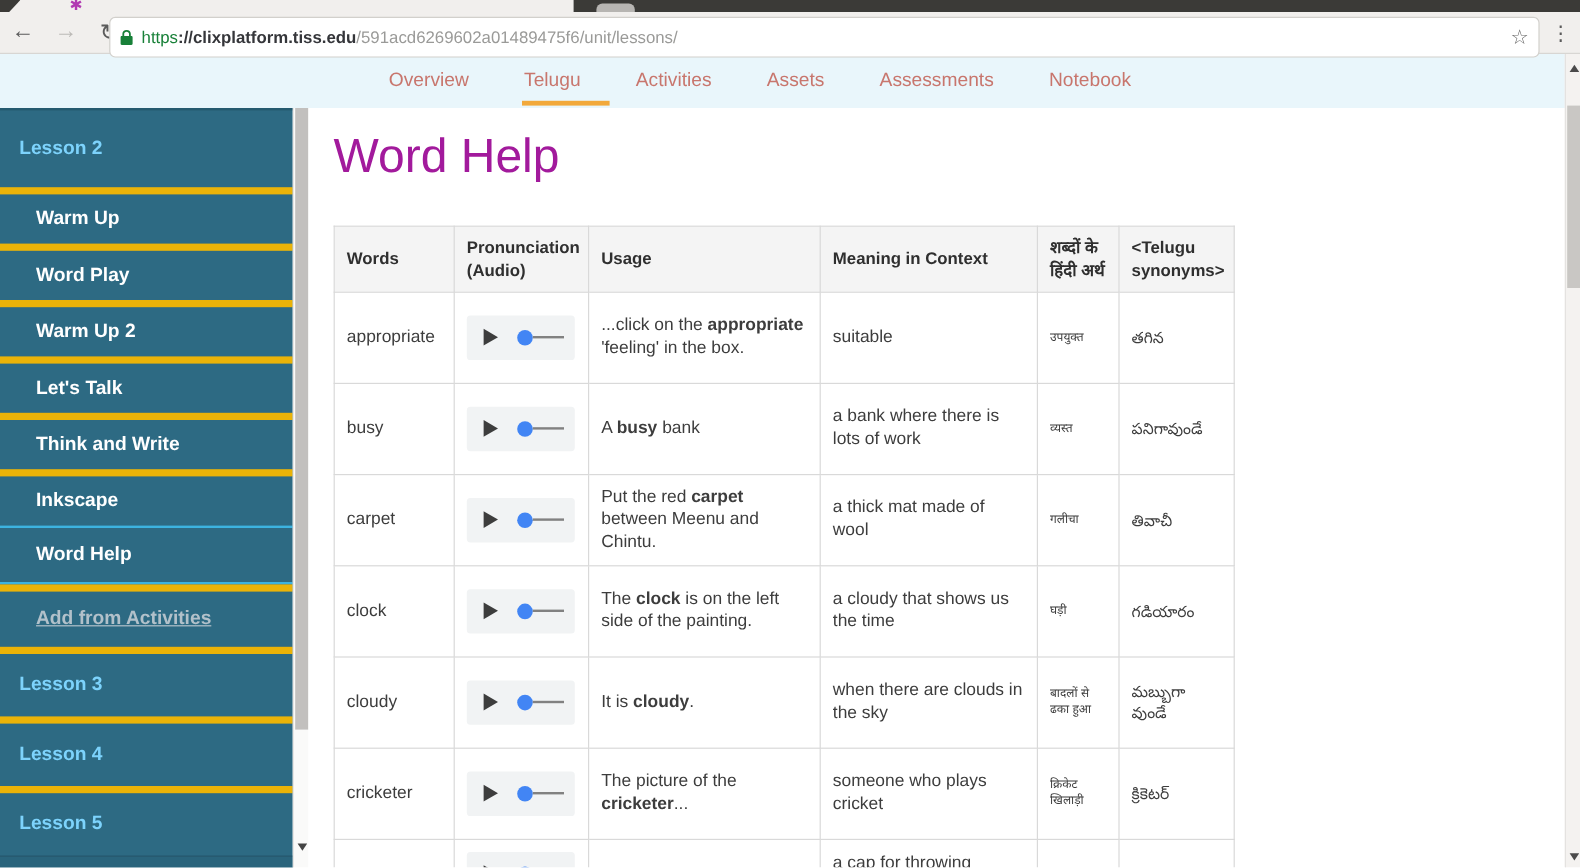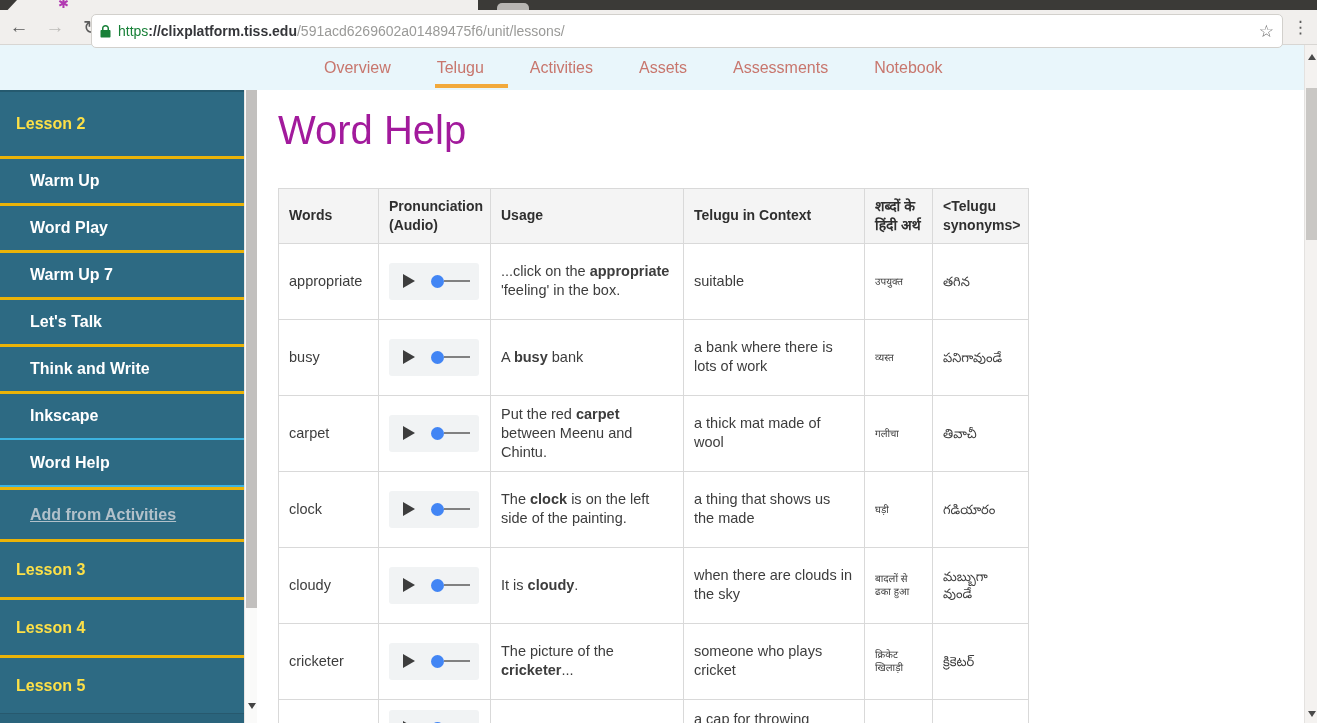--- a/index.html
+++ b/index.html
@@ -35,23 +35,23 @@
   .ps-down { position:absolute; bottom:6px; left:3px; width:0; height:0; border-left:4px solid transparent; border-right:4px solid transparent; border-top:6px solid #4a4a4a; }
 
   .tabbar { position:absolute; left:0; top:0; width:1304px; height:45px; background:#e9f6fb; }
   .tabs { position:absolute; left:324px; top:0; height:45px; display:flex; gap:46px; align-items:center; }
   .tab { position:relative; height:45px; display:flex; align-items:center; color:#c8766d; font-size:16px; cursor:pointer; white-space:nowrap; }
   .tab-underline { display:none; }
   .tab.active .tab-underline { display:block; position:absolute; left:-2px; top:39px; width:calc(100% + 26px); height:4px; background:#f2a93b; }
 
   
   .sidebar { position:absolute; left:0; top:45px; width:244px; height:633px; background:#2d6a83; border-top:2px solid #255a6f; overflow:hidden; }
-  .sb-block { display:flex; align-items:center; border-top:3px solid #eab308; cursor:pointer; }
+  .sb-block { display:flex; align-items:center; border-top:6px solid #eab308; cursor:pointer; }
   .sb-block:first-child { border-top:none; }
-  .sb-section { height:58px; padding-left:16px; color:#fde047; font-weight:700; font-size:16px; }
+  .sb-section { height:58px; padding-left:16px; color:#7dd3fc; font-weight:700; font-size:16px; }
   .sb-section.first { height:64px; }
   .sb-item { height:47px; padding-left:30px; color:#ffffff; font-weight:600; font-size:16px; }
   .sb-active { height:49px; padding-left:30px; color:#ffffff; font-weight:600; font-size:16px; border-top:2px solid #3cb3e0; border-bottom:2px solid #3cb3e0; }
   .sb-link { height:52px; padding-left:30px; color:#b2c1ca; font-weight:600; font-size:16px; text-decoration:underline; }
   .sb-partial { height:12px; border-top:1px solid #27596e; background:#2a647c; }
 
   .sidebar-scroll { position:absolute; left:244px; top:45px; width:13px; height:633px; background:#fafaf9; border-left:1px solid #e8e6e4; }
   .ss-thumb { position:absolute; top:0; left:1px; width:11px; height:518px; background:#c2c0be; }
   .ss-down { position:absolute; top:613px; left:3px; width:0; height:0; border-left:4px solid transparent; border-right:4px solid transparent; border-top:6px solid #444; }
 
@@ -130,21 +130,21 @@
       <div class="sb-block sb-section first">
         <span>Lesson 2</span>
       </div>
       <div class="sb-block sb-item">
         <span>Warm Up</span>
       </div>
       <div class="sb-block sb-item">
         <span>Word Play</span>
       </div>
       <div class="sb-block sb-item">
-        <span>Warm Up 7</span>
+        <span>Warm Up 2</span>
       </div>
       <div class="sb-block sb-item">
         <span>Let's Talk</span>
       </div>
       <div class="sb-block sb-item">
         <span>Think and Write</span>
       </div>
       <div class="sb-block sb-item">
         <span>Inkscape</span>
       </div>
@@ -180,21 +180,21 @@
           <col style="width:193px">
         <col style="width:181px">
           <col style="width:68px">
           <col style="width:96px">
       </colgroup>
       <thead>
           <tr id="thead-row">
             <th>Words</th>
             <th>Pronunciation (Audio)</th>
             <th>Usage</th>
-            <th>Telugu in Context</th>
+            <th>Meaning in Context</th>
             <th>शब्दों के हिंदी अर्थ</th>
             <th>&lt;Telugu synonyms&gt;</th>
           </tr>
         </thead>
       <tbody id="tbody">
           <tr>
             <td>appropriate</td>
             <td>
               <div class="audio">
                 <div class="audio-play"></div>
@@ -238,21 +238,21 @@
           <tr>
             <td>clock</td>
             <td>
               <div class="audio">
                 <div class="audio-play"></div>
                 <div class="audio-knob"></div>
                 <div class="audio-line"></div>
               </div>
             </td>
             <td>The <b>clock</b> is on the left side of the painting.</td>
-            <td>a thing that shows us the made</td>
+            <td>a cloudy that shows us the time</td>
             <td class="hindi">घड़ी</td>
             <td class="telugu">గడియారం</td>
           </tr>
           <tr>
             <td>cloudy</td>
             <td>
               <div class="audio">
                 <div class="audio-play"></div>
                 <div class="audio-knob"></div>
                 <div class="audio-line"></div>

